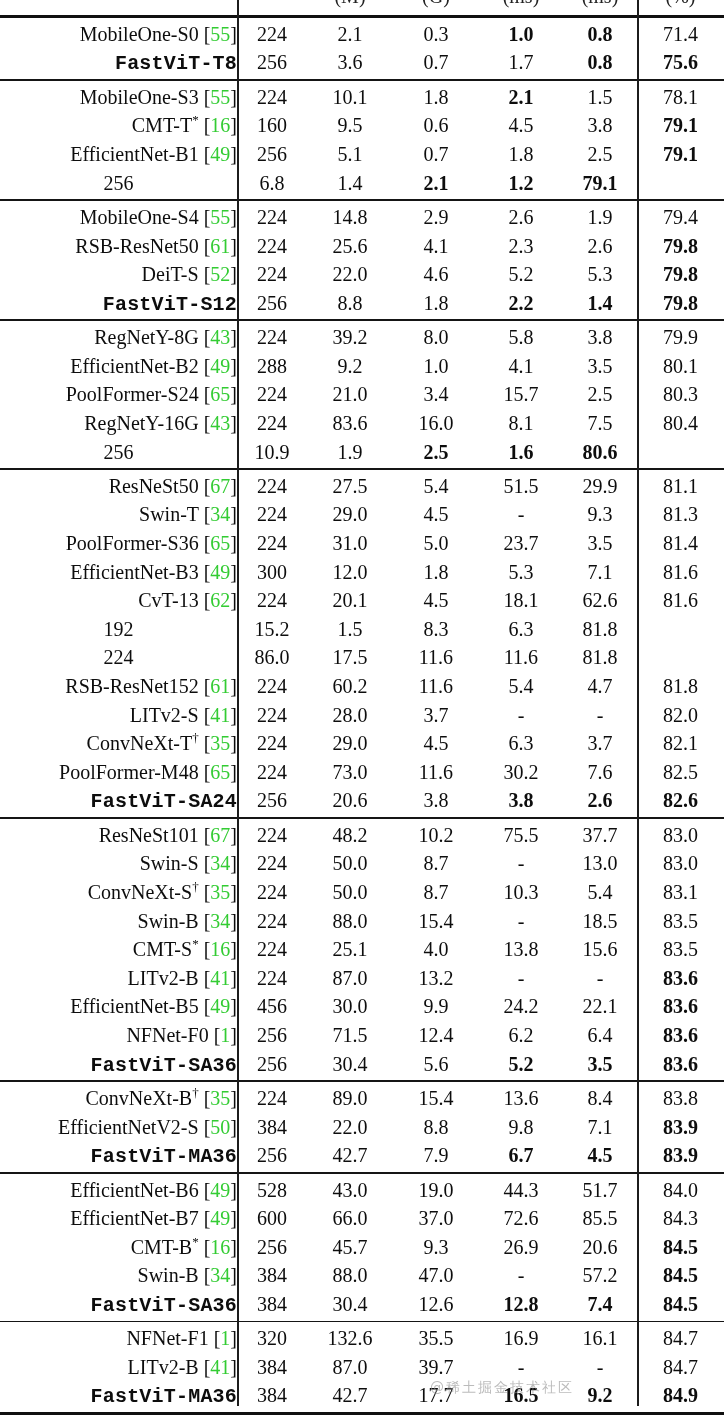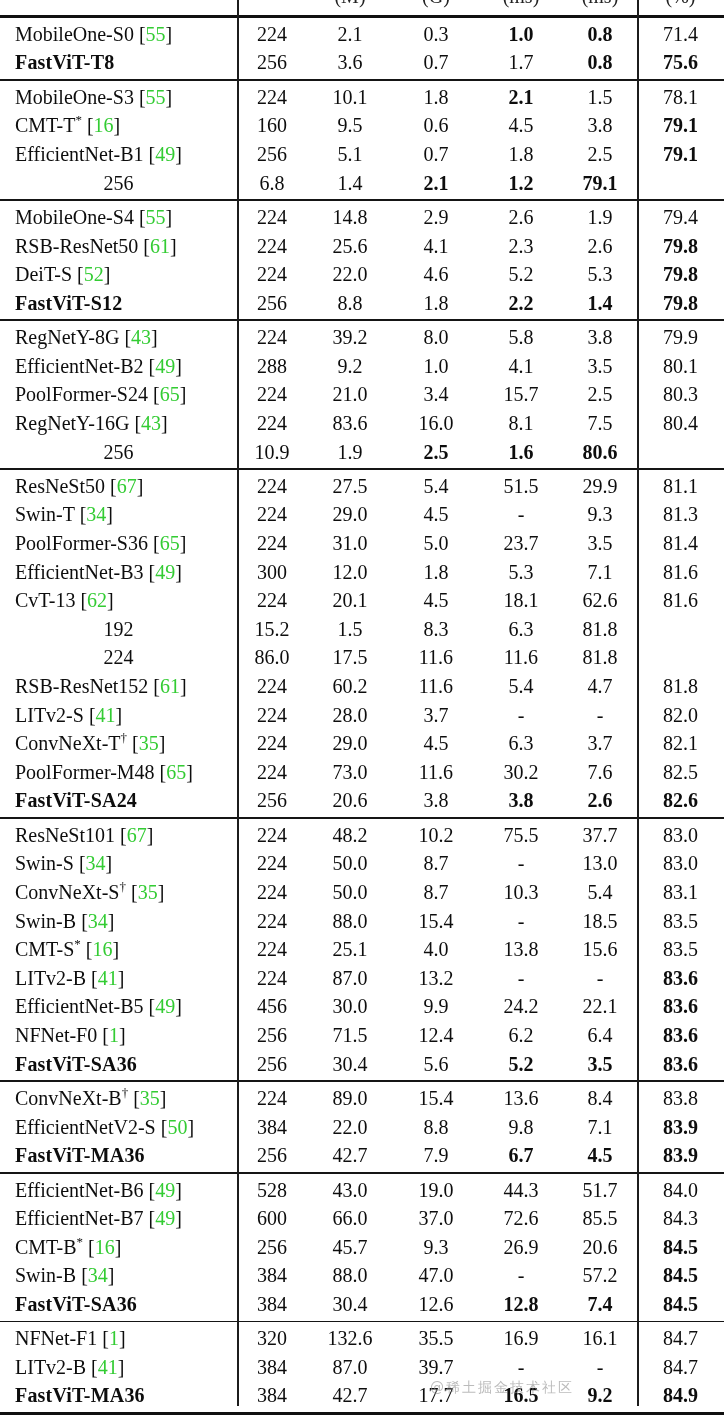--- a/index.html
+++ b/index.html
@@ -19,24 +19,24 @@
   .hdr .unit{display:block;font-size:20px;line-height:20px;margin-top:-14px;color:#222;}
 
   .hrule{width:724px;background:#101010;}
   .hrule.thick{height:2.8px;}
   .sep{width:724px;height:1.8px;background:#151515;}
 
   .group{padding:2px 0;}
   .row{display:grid;grid-template-columns:237px 70px 86px 86px 84px 74px 87px;
        height:28.6px;line-height:28.6px;font-size:20px;}
   .cell{white-space:nowrap;overflow:visible;}
-  .cell.model{padding-left:15px;text-align:left;}
+  .cell.model{padding-left:15px;text-align:right;margin-left:13px;}
   .cell.num{text-align:center;}
   .b{font-weight:bold;}
-  .mname.b{font-weight:bold;letter-spacing:0.2px;}
+  .mname.b{font-weight:bold;letter-spacing:0.2px;font-family:Liberation Mono, monospace;}
   .cite{color:var(--green,#33cc33);}
   sup{font-size:13px;line-height:0;vertical-align:super;}
 
   .watermark{position:absolute;left:430px;top:1374px;font-size:14px;line-height:26px;
              color:#8f8f8f;opacity:0.6;letter-spacing:2px;
              font-family:"DejaVu Sans","Liberation Sans",sans-serif;pointer-events:none;}
 </style>
 </head>
 <body>
 

